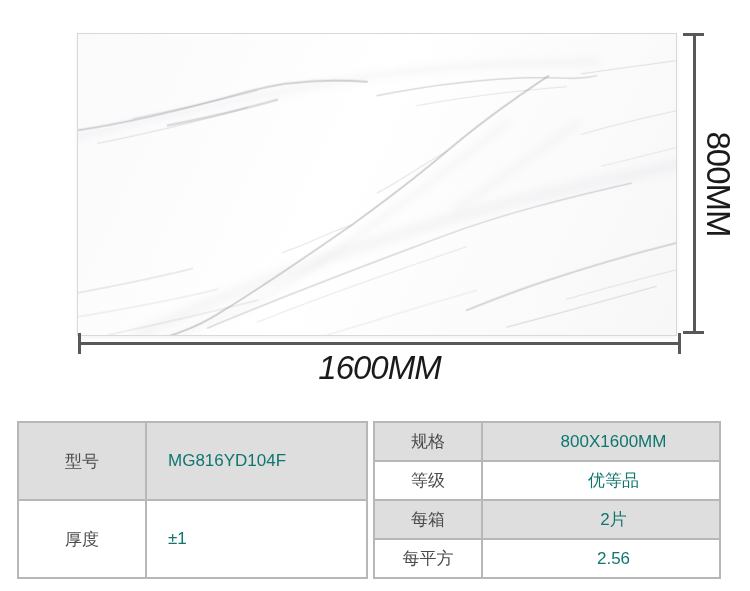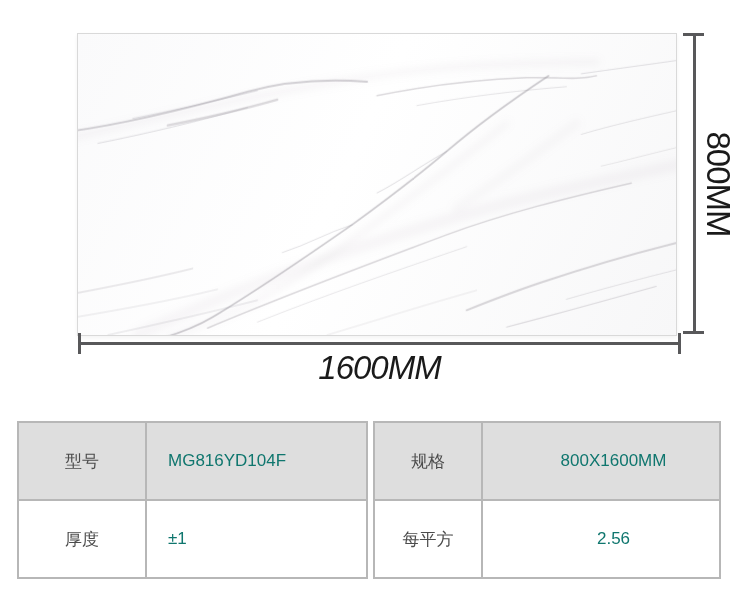--- a/index.html
+++ b/index.html
@@ -140,20 +140,28 @@
     </tbody>
       </table>
 
     <table class="spec right">
       <tbody>
           <tr>
         <td class="lbl">规格</td>
         <td class="val">800X1600MM</td>
       </tr>
       <tr>
+        <td class="lbl">等级</td>
+        <td class="val">优等品</td>
+      </tr>
+      <tr>
+        <td class="lbl">每箱</td>
+        <td class="val">2片</td>
+      </tr>
+      <tr>
         <td class="lbl">每平方</td>
         <td class="val">2.56</td>
       </tr>
     </tbody>
       </table>
 
   </div>
 </div>
 
 </body></html>

